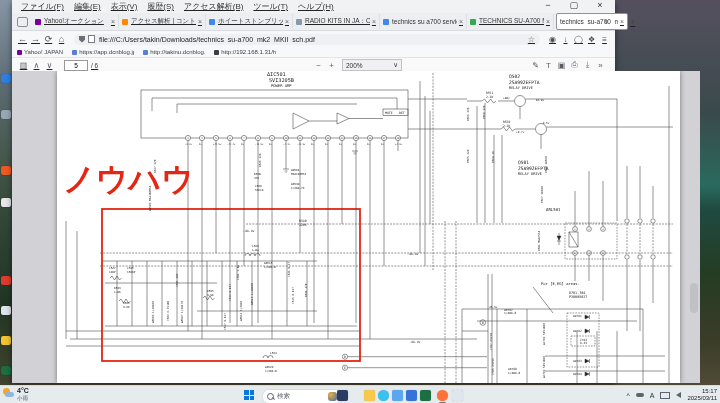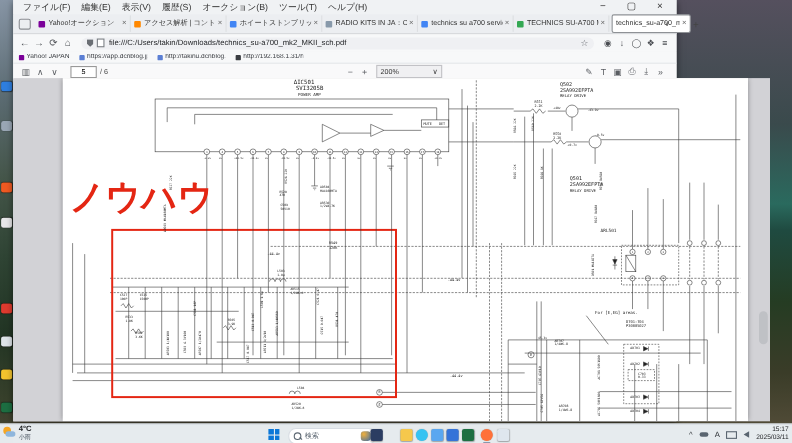--- a/index.html
+++ b/index.html
@@ -5,21 +5,21 @@
   html,body{margin:0;padding:0;}
   #screen{position:relative;width:720px;height:403px;overflow:hidden;
     font-family:"Liberation Sans",sans-serif;
     background:linear-gradient(180deg,#55505e 0%,#3a4a4c 28%,#2a6a5e 46%,#1f4a40 52%,#253c23 68%,#3a3c28 84%,#58503c 100%);}
   .wall-left{position:absolute;left:0;top:0;width:12px;height:403px;
     background:linear-gradient(180deg,#8795a5 0%,#5b6b72 22%,#45564a 40%,#2f4434 58%,#223524 75%,#37402b 90%,#4a4433 100%);}
   
   .dicon{position:absolute;left:1px;width:10px;height:9px;border-radius:2px;box-shadow:0 0 1px rgba(0,0,0,.6);}
   
   #browser{position:absolute;left:12px;top:0;width:603px;height:383px;background:#f0f2f4;
-    box-shadow:0 2px 6px rgba(0,0,0,.5);font-size:8px;color:#222;}
+    box-shadow:0 2px 6px rgba(0,0,0,.5);font-size:8px;color:#222;text-decoration:underline;}
   .menubar{position:relative;height:13px;display:flex;align-items:center;padding-left:4px;background:#f0f2f4;font-size:8px;color:#333;}
   .menubar span{padding:0 5px;white-space:nowrap;}
   .winctl{position:absolute;right:2px;top:0;display:flex;}
   .winctl span{width:16px;text-align:center;font-size:9px;color:#333;}
   .tabbar{height:17px;display:flex;align-items:center;background:#eceef1;border-bottom:1px solid #d8dadd;position:relative;}
   .fxview{width:9px;height:8px;border:1px solid #8a8d92;border-radius:2px;margin:0 4px 0 5px;flex:none;}
   .tab{width:80px;flex:none;display:flex;align-items:center;height:15px;padding:0 3px;border-right:1px solid #dddfe2;overflow:hidden;}
   .tab .fav{width:6px;height:6px;border-radius:1px;margin-right:3px;flex:none;}
   .tab .tl{flex:1;font-size:6.5px;color:#333;white-space:nowrap;overflow:hidden;}
   .tab .tc{font-size:7px;color:#666;margin-left:2px;flex:none;}
@@ -91,21 +91,21 @@
       <div class="dicon" style="top: 366px; background: rgb(29, 111, 66);"></div>
     </div>
 
   <div id="browser">
 
     <div class="menubar">
       <span>ファイル(F)</span>
       <span>編集(E)</span>
       <span>表示(V)</span>
       <span>履歴(S)</span>
-      <span>オークション(B)</span>
+      <span>アクセス解析(B)</span>
       <span>ツール(T)</span>
       <span>ヘルプ(H)</span>
       <div class="winctl">
         <span>−</span>
         <span>▢</span>
         <span>×</span>
       </div>
     </div>
 
     <div class="tabbar">

